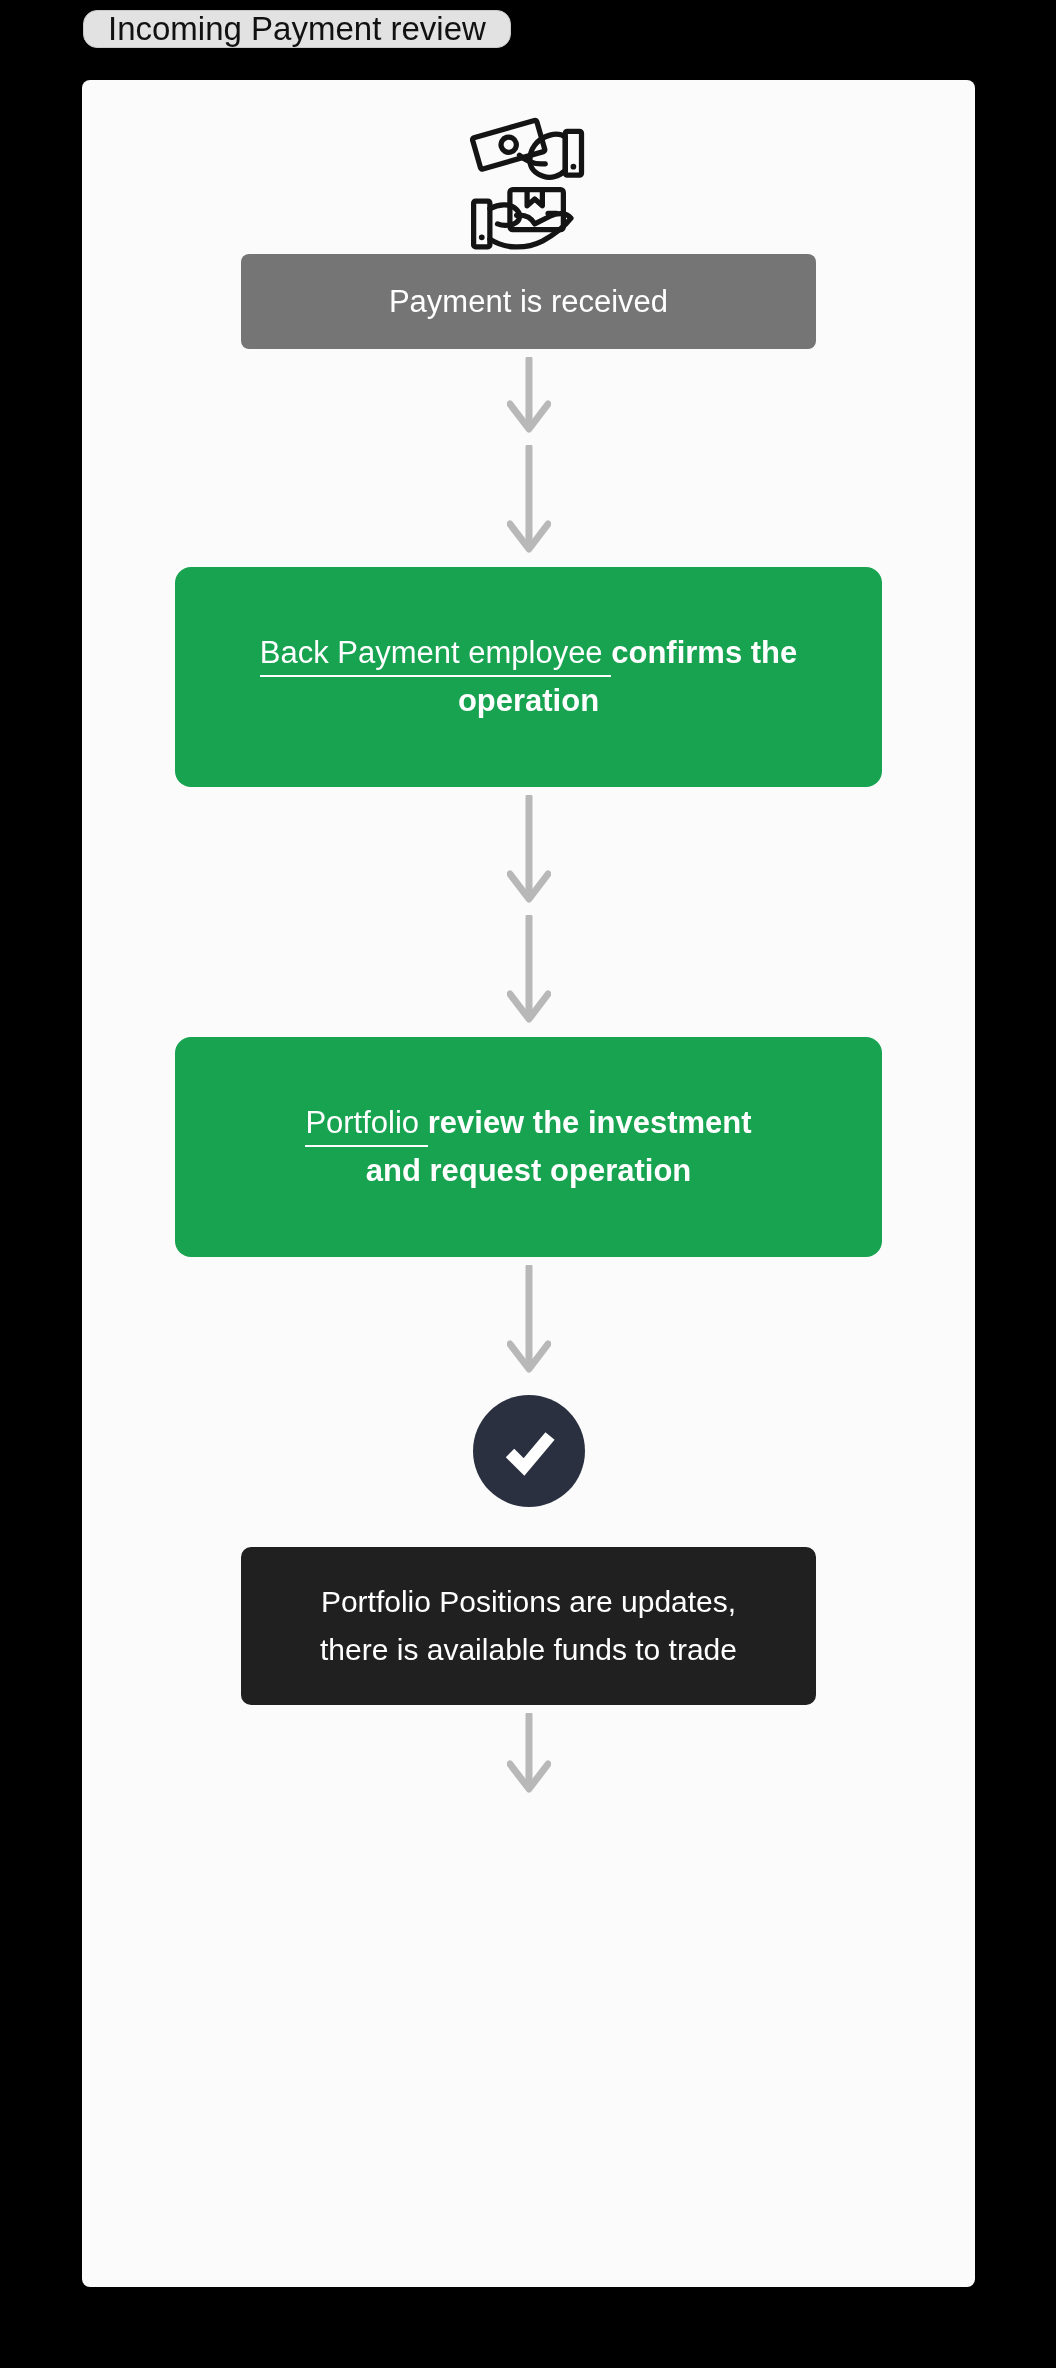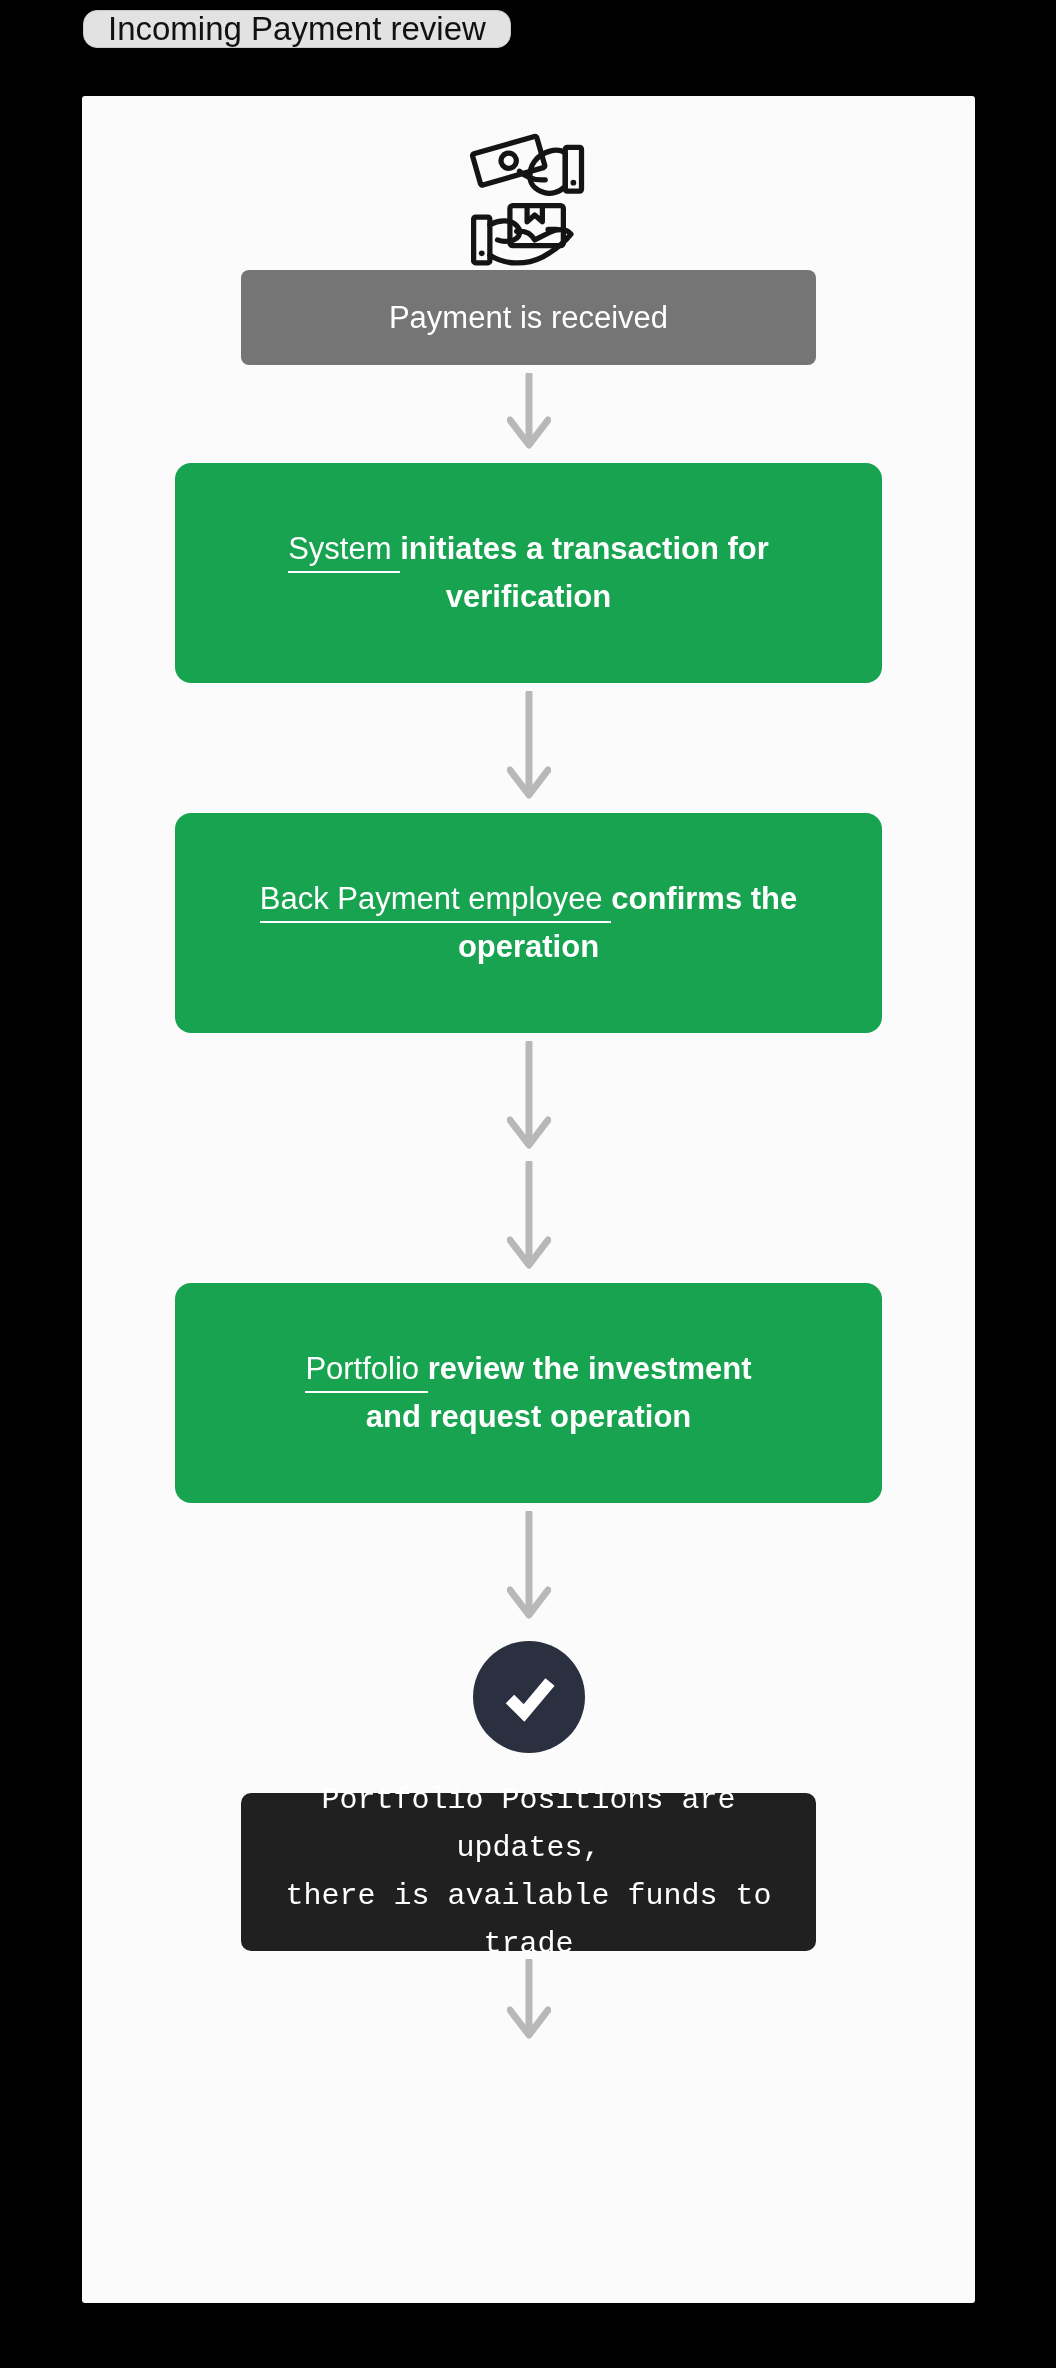--- a/index.html
+++ b/index.html
@@ -13,34 +13,34 @@
     font-family:"Liberation Sans","DejaVu Sans",sans-serif;
     position:relative;overflow:hidden;
   }
   .badge{
     position:absolute;left:83px;top:10px;height:38px;padding:0 24px;
     background:var(--badge-bg);border:1px solid #c9c9c9;border-radius:14px;
     display:flex;align-items:center;font-size:33px;color:var(--badge-text);
     box-sizing:border-box;white-space:nowrap;
   }
   .card{
-    position:absolute;left:82px;top:96px;width:893px;height:2207px;
-    background:var(--card-bg);border-radius:3px;
+    position:absolute;left:82px;top:80px;width:893px;height:2207px;
+    background:var(--card-bg);border-radius:8px;
     display:flex;flex-direction:column;align-items:center;
   }
   .icon-wrap{margin-top:26px;line-height:0;}
   .node{
     display:flex;align-items:center;justify-content:center;text-align:center;
     color:var(--node-text);box-sizing:border-box;flex:none;
   }
   .node.start{width:575px;height:95px;background:var(--start-bg);border-radius:8px;font-size:31px;}
   .node.green{width:707px;height:220px;background:var(--step-bg);border-radius:16px;
     font-size:31px;font-weight:700;line-height:1.55;padding:0 55px;}
   .node.end{width:575px;height:158px;background:var(--end-bg);border-radius:10px;
-    font-size:30px;font-weight:400;line-height:1.6;padding:0 30px;font-family:Liberation Mono, monospace;}
+    font-size:30px;font-weight:400;line-height:1.6;padding:0 30px;}
   .step-text{white-space:pre-line;}
   .actor{
     font-weight:400;border-bottom:2px solid var(--node-text);
     padding-bottom:5px;white-space:pre-wrap;
   }
   .arrow{flex:none;margin:8px 0 0 0;}
   .arrow.first{margin-top:8px;}
   .arrow line,.arrow polyline{
     stroke:var(--arrow);stroke-width:7;fill:none;
     stroke-linecap:round;stroke-linejoin:round;
@@ -88,24 +88,20 @@
 
   <div class="node start">
     <span class="step-text">Payment is received</span>
   </div>
 
   <svg class="arrow first" width="44" height="80" viewBox="0 0 44 80">
     <line x1="22" y1="2" x2="22" y2="70"></line>
     <polyline points="3,47 22,72 41,47"></polyline>
   </svg>
 
-  <div class="node green">
-    <span class="step-text"><span class="actor">System </span><span>initiates a transaction for
-verification</span></span>
-  </div>
 
   <svg class="arrow" width="44" height="112" viewBox="0 0 44 112">
     <line x1="22" y1="2" x2="22" y2="102"></line>
     <polyline points="3,79 22,104 41,79"></polyline>
   </svg>
 
   <div class="node green">
     <span class="step-text"><span class="actor">Back Payment employee </span><span>confirms the
 operation</span></span>
   </div>

